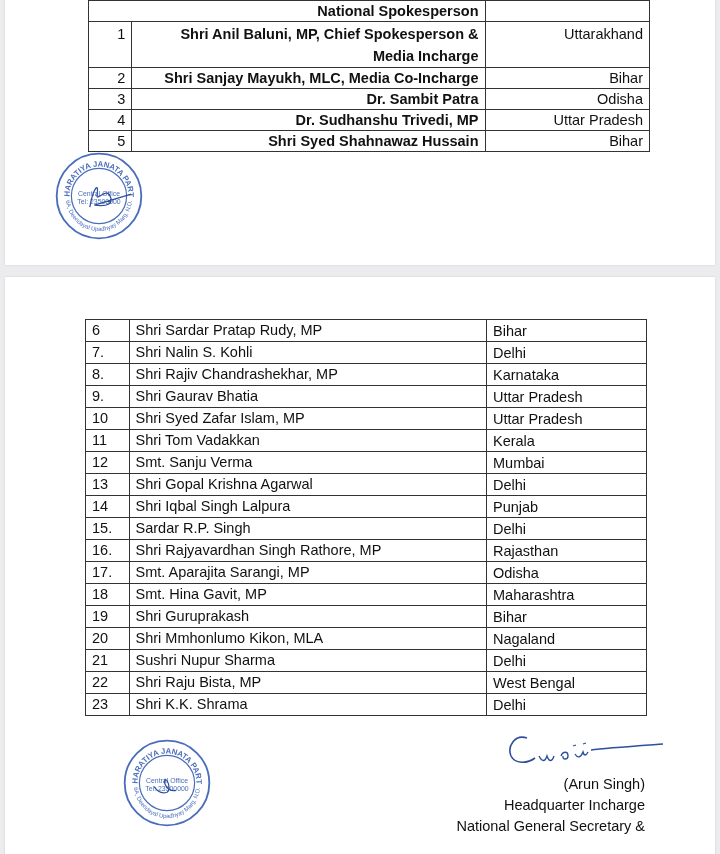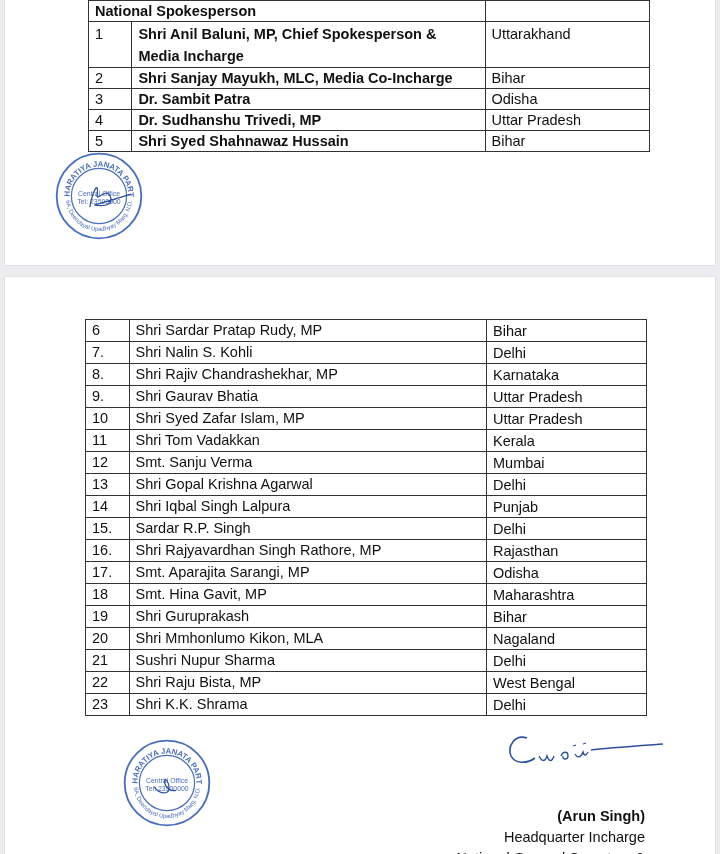--- a/index.html
+++ b/index.html
@@ -18,38 +18,38 @@
   #page1 { top: 0; height: 265px; }
   #page2 { top: 277px; height: 580px; }
 
   table { border-collapse: collapse; position: absolute; font-size: 14.5px; }
   td { border: 1.3px solid #333; padding: 0 6px; vertical-align: top; line-height: 20px; }
 
   #t1 { left: 83px; top: -14px; width: 562px; }
   #t1 td.num { width: 30px; }
   #t1 td.name { width: 337px; font-weight: bold; }
   #t1 td.state { width: 150px; margin-left: 20px; }
-  #t1 tr { height: 20px; }
+  #t1 tr { height: 20px; text-align: right; }
   #t1 tr.section td { font-weight: bold; }
   #t1 tr.tall td { height: 40px; line-height: 22px; padding-top: 1px;}
 
   #t2 { left: 80px; top: 42px; width: 562px; }
   #t2 tr { height: 21.3px; }
   #t2 td { line-height: 20px; }
   #t2 td.num { width: 30px; }
   #t2 td.name { width: 340px; }
   #t2 td.state { width: 145px; padding-top: 2px; line-height: 19px; }
 
   .seal { position: absolute; width: 92px; height: 92px; }
   #seal1 { left: 48px; top: 150px; }
   #seal2 { left: 116px; top: 460px; }
 
   .sig { position: absolute; left: 500px; top: 453px; width: 160px; height: 45px; }
   .signer { position: absolute; right: 70px; top: 497px; text-align: right; font-size: 14.5px; line-height: 21px; }
-  .signer .nm { font-weight: bold; margin-top: 32px; }
+  .signer .nm { font-weight: normal; }
 </style>
 </head>
 <body>
 
 <div class="page" id="page1">
   <table id="t1">
     <tbody>
       <tr style="height:14px;">
           <td class="num"></td>
           <td class="name"></td>

